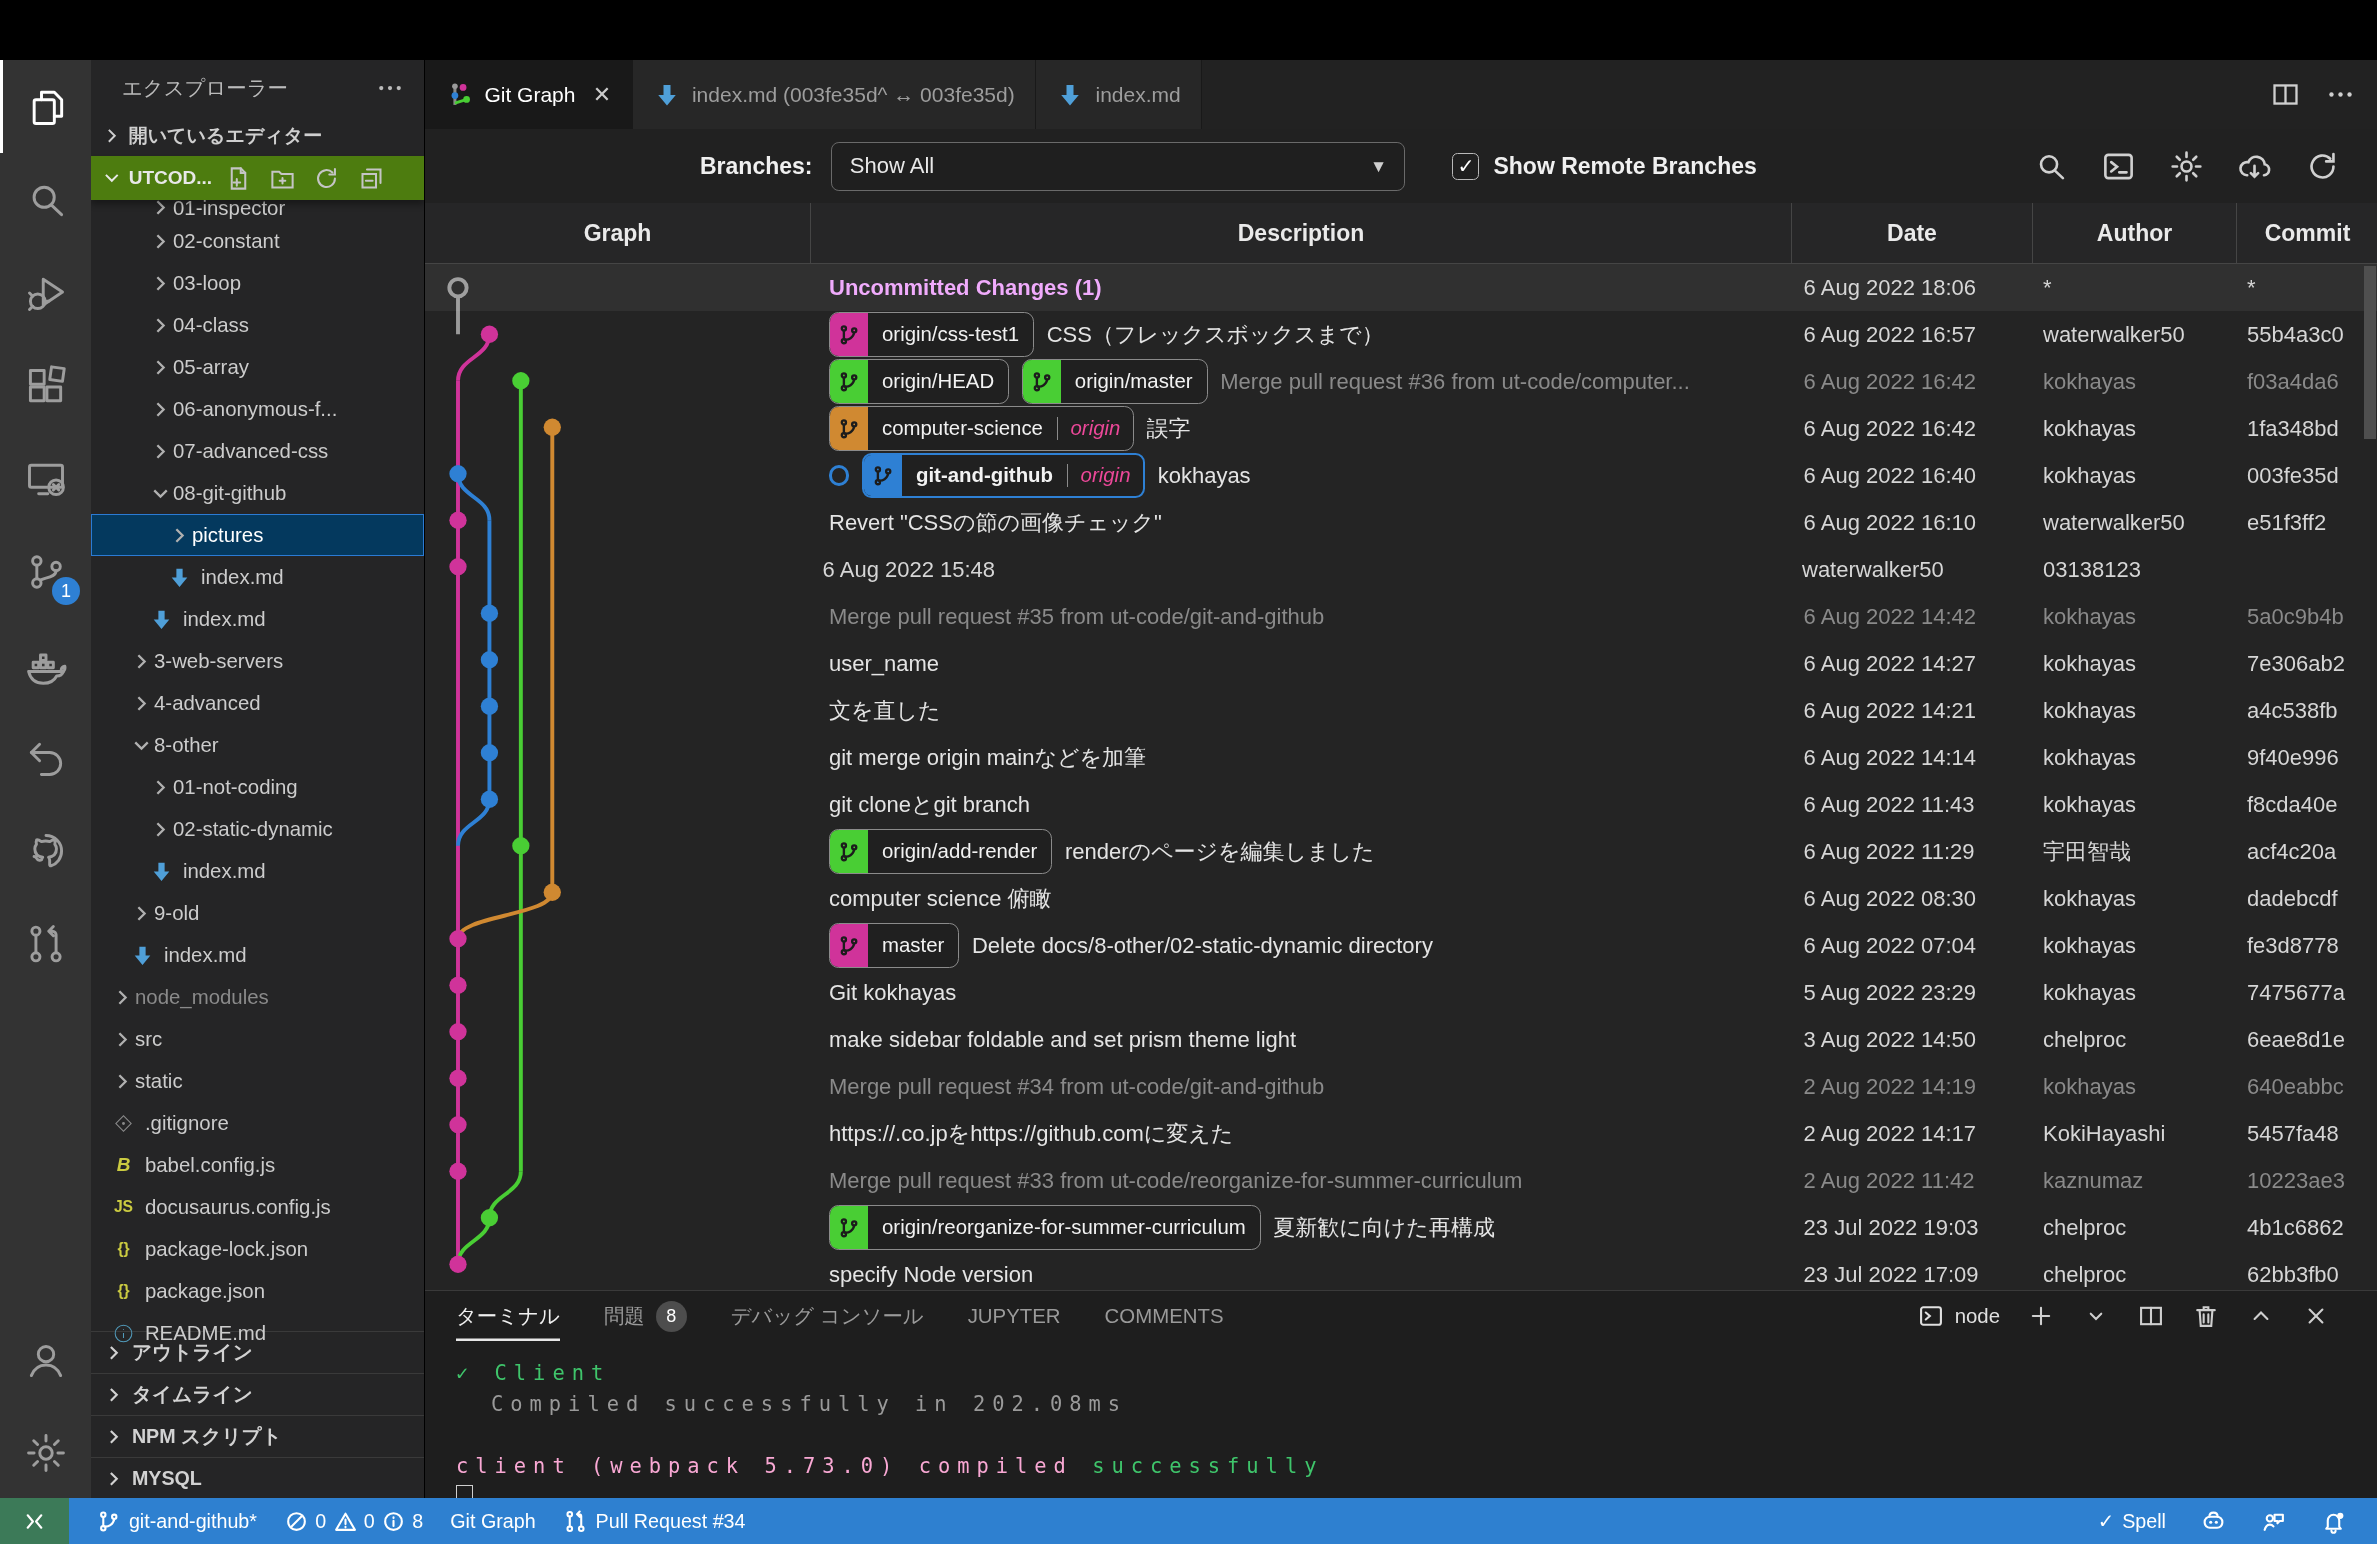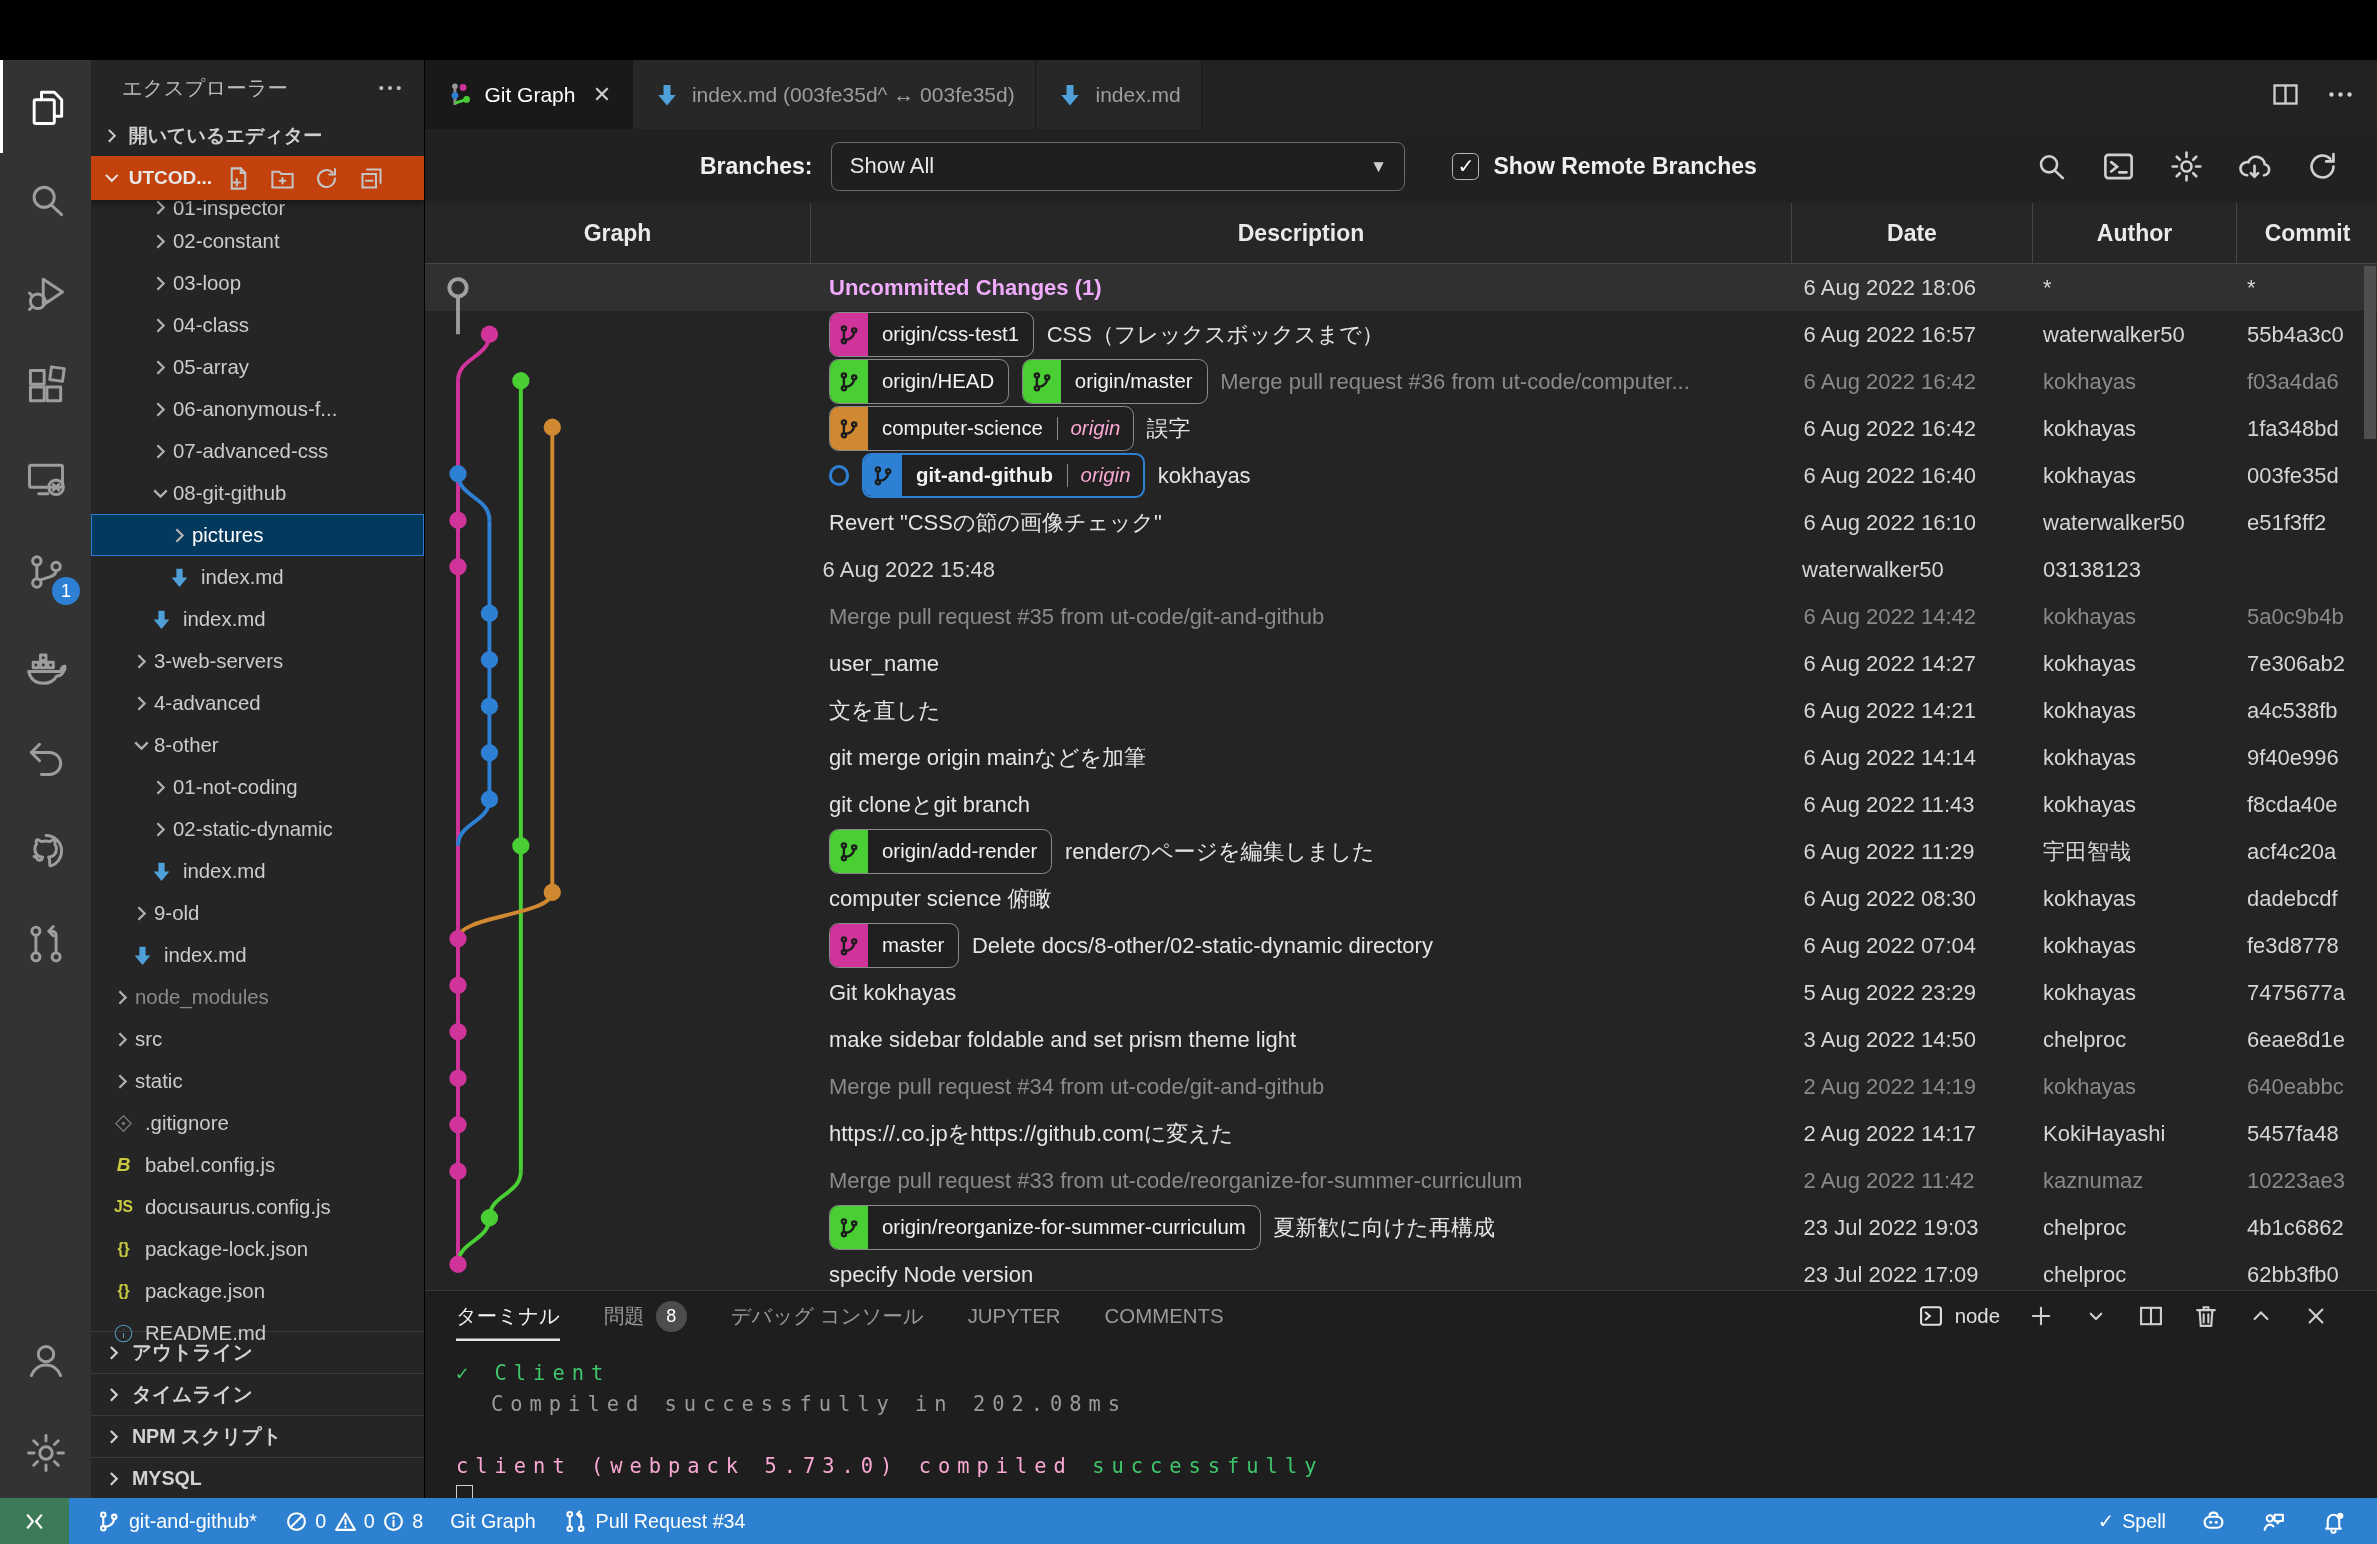--- a/index.html
+++ b/index.html
@@ -22,21 +22,21 @@
   .ab-bottom { position:absolute; left:0; bottom:0; width:91px; }
 
   
   .sidebar { position:absolute; left:91px; top:60px; width:333px; height:1439px; background:#252526; color:#cccccc; overflow:hidden; }
   .sb-header { height:55px; display:flex; align-items:center; padding:0 19px 0 31px; font-size:20.4px; color:#bbbbbb; }
   .sb-header .grow { flex:1; }
   .sb-header svg { width:30px; height:30px; stroke:currentColor; fill:currentColor; stroke-width:0; }
   .sb-section { height:41px; display:flex; align-items:center; font-weight:bold; font-size:19px; color:#cfcfcf; padding-left:9.4px; }
   .sb-section svg, .ws-head svg.chev { width:23.6px; height:23.6px; stroke:currentColor; fill:none; stroke-width:2; }
   .sb-section .lbl { margin-left:4.7px; }
-  .ws-head { height:44px; display:flex; align-items:center; padding-left:9.4px; background:#c2410c;
+  .ws-head { height:44px; display:flex; align-items:center; padding-left:9.4px; background:#4d7c0f;
     box-shadow:0 4.7px 6.3px rgba(0,0,0,.35); position:relative; z-index:3; font-weight:bold; font-size:19px; color:#e8e8e8; }
   .ws-head .lbl { margin:0 7.9px 0 4.7px; }
   .ws-actions { display:flex; gap:17.3px; margin-left:4.7px; color:#c5c5c5; }
   .ws-actions svg { width:27px; height:27px; stroke:currentColor; fill:none; stroke-width:1.8; stroke-linecap:round; }
   .tree { position:relative; z-index:1; }
   .tree-row { height:42px; display:flex; align-items:center; font-size:20.4px; color:#cccccc; cursor:pointer; white-space:nowrap; }
   .tree-row.clipped { height:20.4px; overflow:hidden; align-items:flex-end; }
   .tree-row .chev { width:25px; height:25px; stroke:#b0b0b0; fill:none; stroke-width:2.2; flex:0 0 auto; }
   .tree-row .chev.open { transform:rotate(90deg); }
   .tree-row .ficon { width:27px; height:27px; margin-right:7.9px; flex:0 0 auto; display:flex; align-items:center; justify-content:center; }
@@ -94,21 +94,21 @@
   .gg-row .desc .txt { overflow:hidden; text-overflow:ellipsis; }
   .gg-row.bold .desc { font-weight:bold; color:#f0abfc; }
   .gg-row .date { color:#d6d6d6; padding-left:12.6px; white-space:nowrap; }
   .gg-row .author { color:#d6d6d6; padding-left:11px; white-space:nowrap; overflow:hidden; text-overflow:ellipsis; }
   .gg-row .commit { color:#d6d6d6; padding-left:11px; white-space:nowrap; }
   .badge { display:inline-flex; align-items:center; height:45px; border:1.6px solid #8b8b8b; border-radius:9.4px; overflow:hidden;
     background:#202020; flex:0 0 auto; }
   .badge .swatch { width:38px; align-self:stretch; display:flex; align-items:center; justify-content:center; }
   .badge .swatch svg { width:23.6px; height:23.6px; stroke:#1c1c1c; fill:none; stroke-width:2.4; }
   .badge .blabel { padding:0 14px; color:#f2f2f2; font-size:20.4px; }
-  .badge .bdetail { padding:0 12.6px; color:#f9a8d4; font-size:20.4px; font-style:italic; border-left:1.6px solid #8b8b8b; }
+  .badge .bdetail { padding:0 12.6px; color:#ec4899; font-size:20.4px; font-style:italic; border-left:1.6px solid #8b8b8b; }
   .badge.current { border-color:#2e80d4; border-width:2.4px; }
   .badge.current .blabel { font-weight:bold; }
   .cur-ring { width:20.4px; height:20.4px; border-radius:50%; border:3.1px solid #2e80d4; flex:0 0 auto; }
   .gg-scroll { position:absolute; right:2.4px; top:1.6px; width:11.8px; height:173px; background:#4f4f4f; }
 
   
   .panel { position:absolute; left:0; top:1230px; width:1953px; height:209px; background:#1e1e1e; border-top:1.6px solid #3a3a3a; }
   .panel-tabs { height:50px; display:flex; align-items:center; padding-left:31px; gap:44px; }
   .ptab { font-size:20.4px; color:#9a9a9a; height:50px; display:flex; align-items:center; gap:11px; cursor:pointer; }
   .ptab.active { color:#f0f0f0; box-shadow:inset 0 -2.4px 0 #e7e7e7; }

